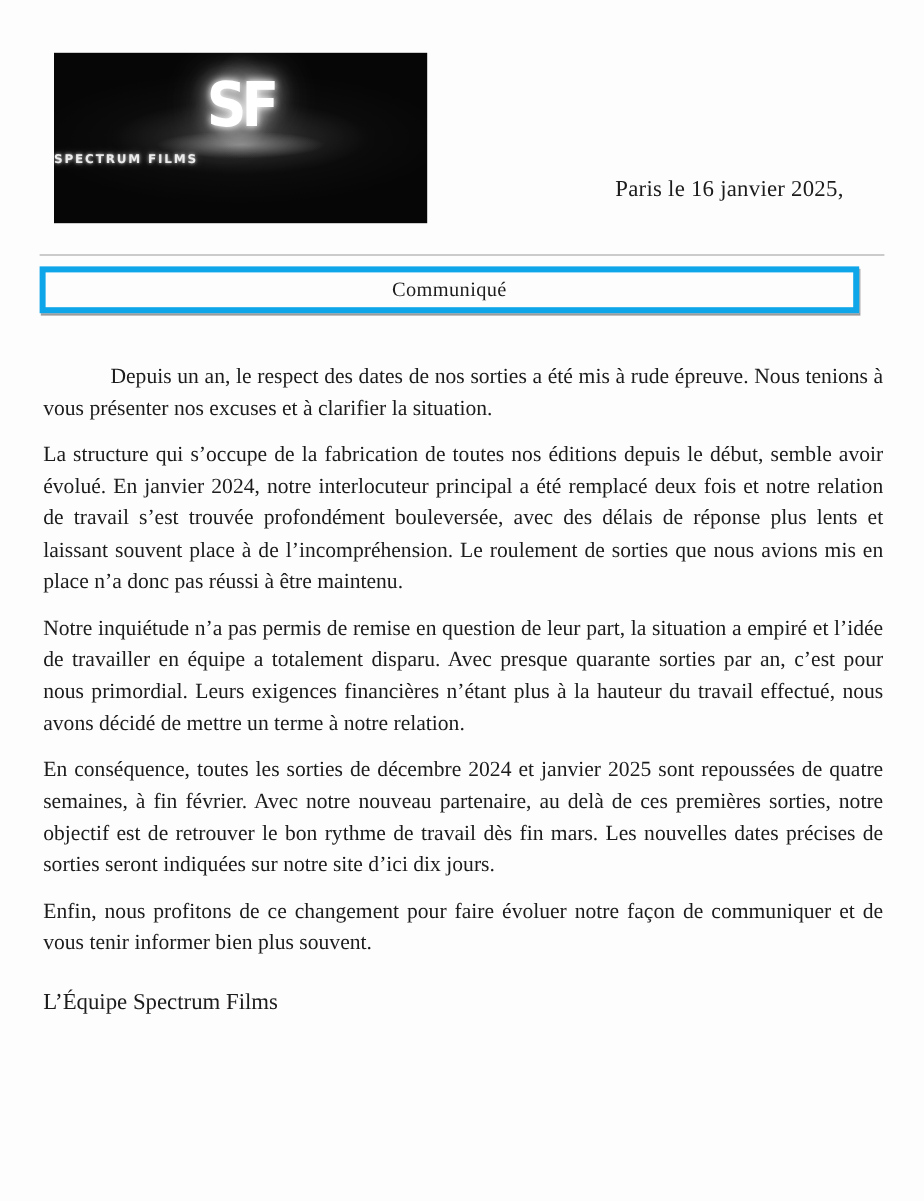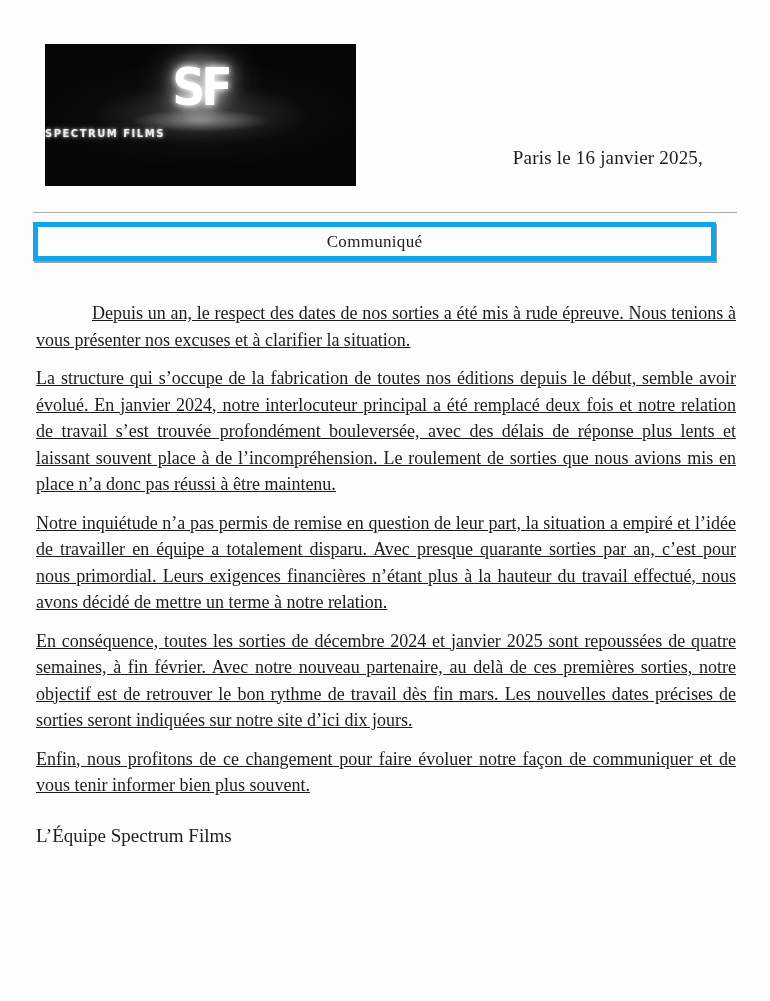--- a/index.html
+++ b/index.html
@@ -92,21 +92,21 @@
 
   
   .body-text {
     position: absolute;
     top: 300px; left: 36px;
     width: 700px;
     font-size: 18px;
     line-height: 26.5px;
     text-align: justify;
   }
-  .body-text p { margin: 0 0 12px 0; text-decoration: underline; }
+  .body-text p { margin: 0 0 12px 0; }
   .body-text p.indent-first { text-indent: 56px; }
 
   .signature {
     margin-top: 24px;
     text-align: left;
     padding-right: 36px;
     font-size: 19px;
   }
 </style>
 </head>

